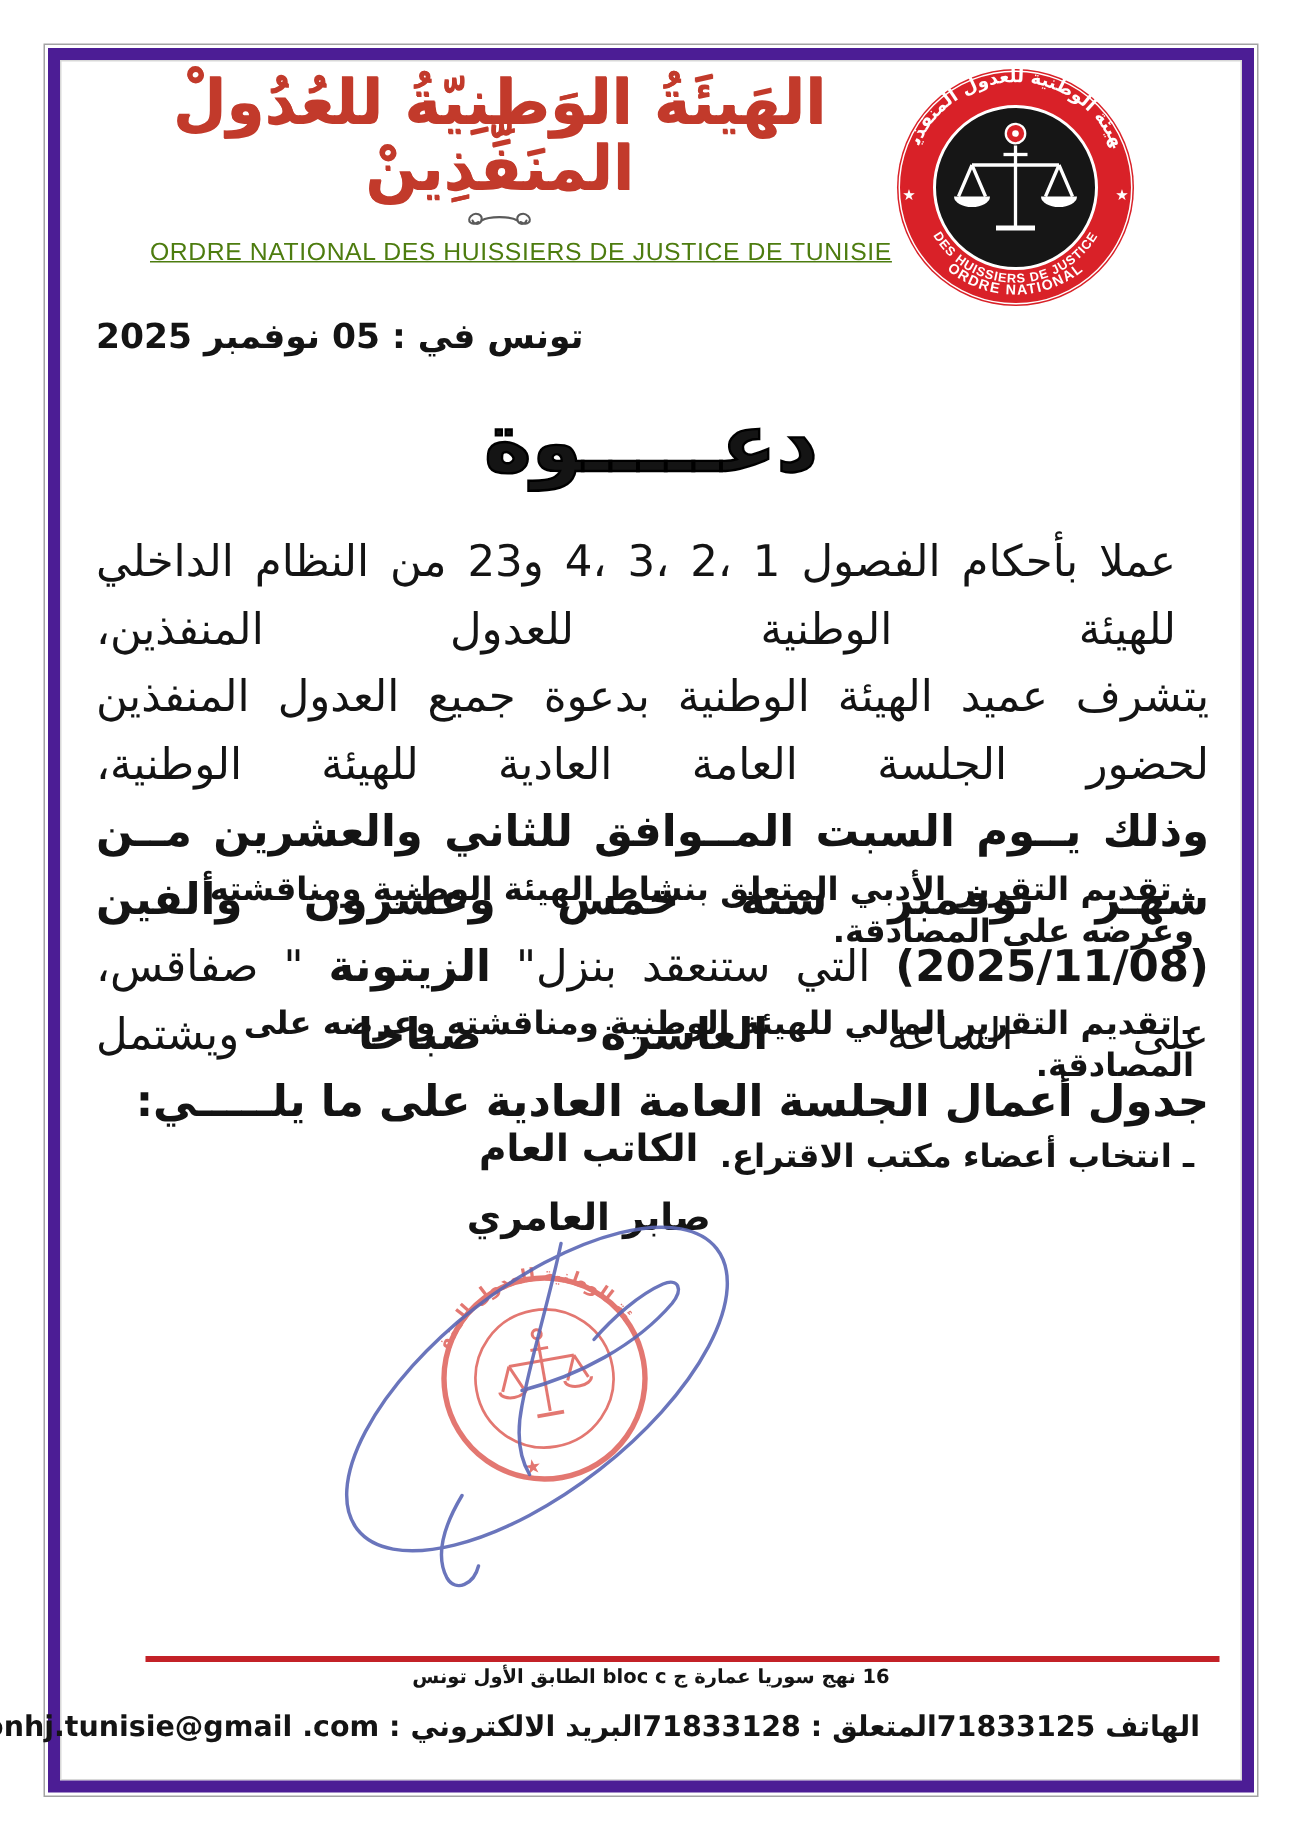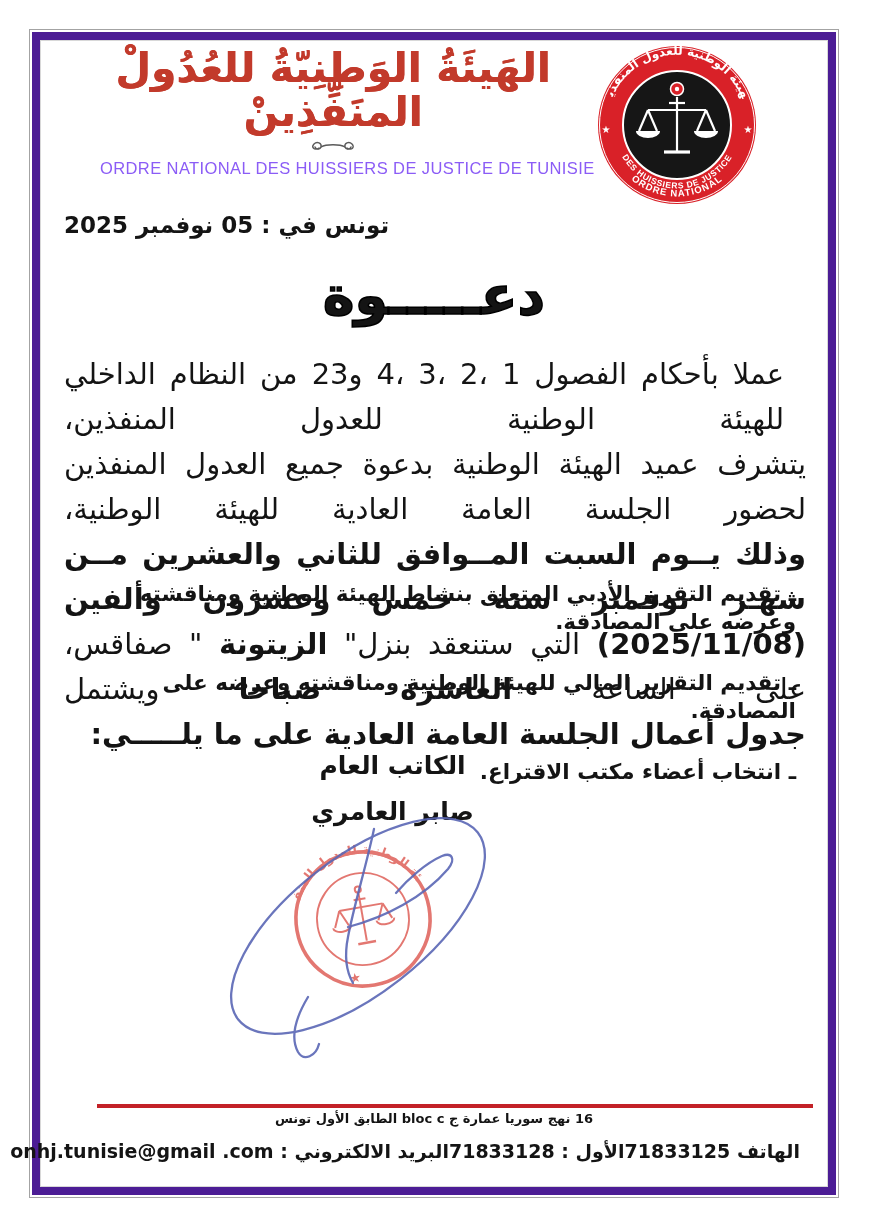--- a/index.html
+++ b/index.html
@@ -26,26 +26,27 @@
   .brand-ar {
     direction:rtl;
     color:#c23a2b;
     font-weight:bold;
     font-size:41px;
     line-height:1.08;
     text-shadow:0.4px 0.4px 0 #c23a2b;
   }
   .brand-ornament { margin:4px auto 2px; width:46px; height:16px; display:block; }
   .brand-fr {
-    color:#8b5cf6;
+    color:#4d7c0f;
     font-family:"Liberation Sans", sans-serif;
     font-size:16.5px;
     letter-spacing:0.4px;
     white-space:nowrap;
     margin-top:4px;
+    text-decoration:underline;
   }
   .logo { left:556px; top:4px; width:162px; height:162px; }
 
   
   .date-line {
     left:24px; top:172px;
     direction:rtl;
     font-weight:bold;
     font-size:23px;
     letter-spacing:0.5px;
@@ -210,21 +211,21 @@
   </svg>
 
   <div class="abs footer-rule"></div>
   <div class="abs footer-address">16 نهج سوريا عمارة ج  bloc c الطابق الأول تونس</div>
   <div class="abs footer-contacts">
     <div class="cell">
       <span>الهاتف</span>
       <span>71833125</span>
     </div>
     <div class="cell">
-      <span>الأول :</span>
+      <span>المتعلق :</span>
       <span>71833128</span>
     </div>
     <div class="cell">
       <span>البريد الالكتروني :</span>
       <span>onhj.tunisie@gmail .com</span>
     </div>
   </div>
 
 </div>
 

